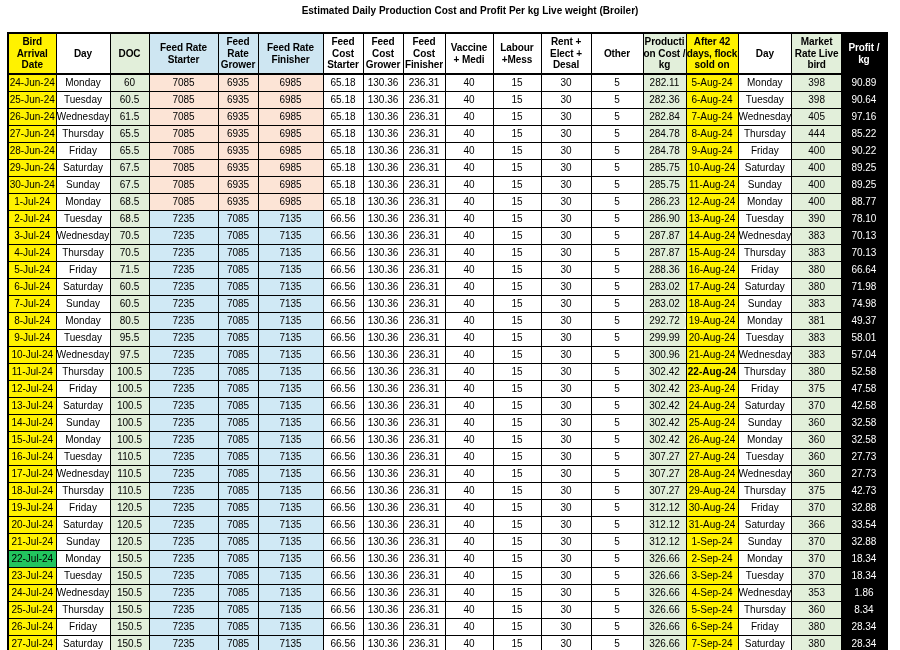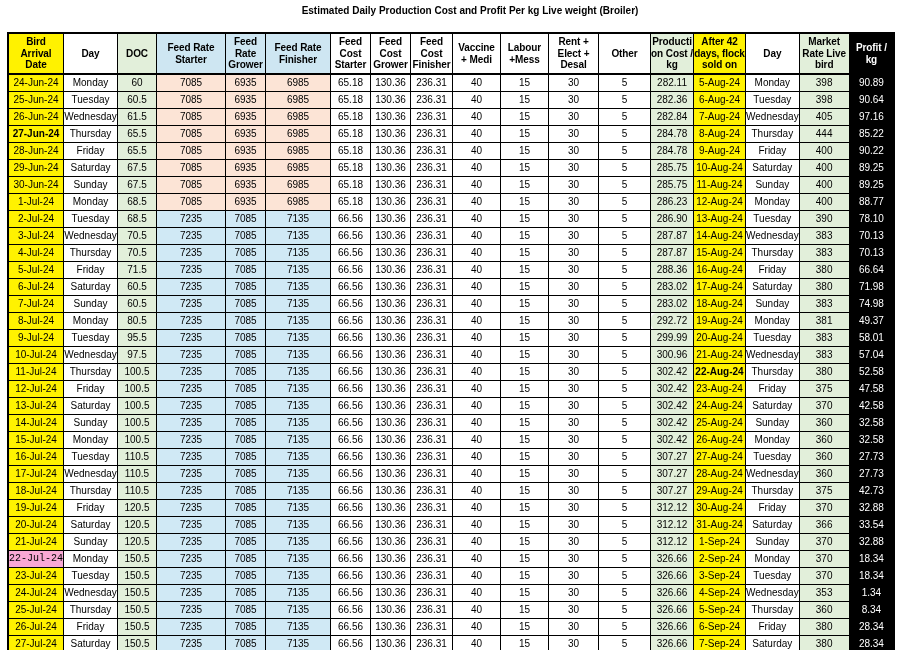--- a/index.html
+++ b/index.html
@@ -155,21 +155,21 @@
         <td style="background: rgb(255, 255, 255);">15</td>
         <td style="background: rgb(255, 255, 255);">30</td>
         <td style="background: rgb(255, 255, 255);">5</td>
         <td style="background: rgb(226, 239, 218);">282.84</td>
         <td style="background: rgb(255, 242, 0);">7-Aug-24</td>
         <td style="background: rgb(255, 255, 255);">Wednesday</td>
         <td style="background: rgb(226, 239, 218);">405</td>
         <td style="background: rgb(0, 0, 0); color: rgb(255, 255, 255);">97.16</td>
       </tr>
       <tr>
-        <td style="background: rgb(255, 242, 0); font-weight: bold;">27-Jun-24</td>
+        <td style="background: rgb(255, 242, 0);">27-Jun-24</td>
         <td style="background: rgb(255, 255, 255);">Thursday</td>
         <td style="background: rgb(226, 239, 218);">65.5</td>
         <td style="background: rgb(252, 228, 214);">7085</td>
         <td style="background: rgb(252, 228, 214);">6935</td>
         <td style="background: rgb(252, 228, 214);">6985</td>
         <td style="background: rgb(255, 255, 255);">65.18</td>
         <td style="background: rgb(255, 255, 255);">130.36</td>
         <td style="background: rgb(255, 255, 255);">236.31</td>
         <td style="background: rgb(255, 255, 255);">40</td>
         <td style="background: rgb(255, 255, 255);">15</td>
@@ -655,21 +655,21 @@
         <td style="background: rgb(255, 255, 255);">15</td>
         <td style="background: rgb(255, 255, 255);">30</td>
         <td style="background: rgb(255, 255, 255);">5</td>
         <td style="background: rgb(226, 239, 218);">312.12</td>
         <td style="background: rgb(255, 242, 0);">1-Sep-24</td>
         <td style="background: rgb(255, 255, 255);">Sunday</td>
         <td style="background: rgb(226, 239, 218);">370</td>
         <td style="background: rgb(0, 0, 0); color: rgb(255, 255, 255);">32.88</td>
       </tr>
       <tr>
-        <td style="background: #f9a8d4; font-family: Liberation Mono, monospace;">22-Jul-24</td>
+        <td style="background: #22c55e;">22-Jul-24</td>
         <td style="background: rgb(255, 255, 255);">Monday</td>
         <td style="background: rgb(226, 239, 218);">150.5</td>
         <td style="background: rgb(208, 233, 245);">7235</td>
         <td style="background: rgb(208, 233, 245);">7085</td>
         <td style="background: rgb(208, 233, 245);">7135</td>
         <td style="background: rgb(255, 255, 255);">66.56</td>
         <td style="background: rgb(255, 255, 255);">130.36</td>
         <td style="background: rgb(255, 255, 255);">236.31</td>
         <td style="background: rgb(255, 255, 255);">40</td>
         <td style="background: rgb(255, 255, 255);">15</td>
@@ -712,21 +712,21 @@
         <td style="background: rgb(255, 255, 255);">130.36</td>
         <td style="background: rgb(255, 255, 255);">236.31</td>
         <td style="background: rgb(255, 255, 255);">40</td>
         <td style="background: rgb(255, 255, 255);">15</td>
         <td style="background: rgb(255, 255, 255);">30</td>
         <td style="background: rgb(255, 255, 255);">5</td>
         <td style="background: rgb(226, 239, 218);">326.66</td>
         <td style="background: rgb(255, 242, 0);">4-Sep-24</td>
         <td style="background: rgb(255, 255, 255);">Wednesday</td>
         <td style="background: rgb(226, 239, 218);">353</td>
-        <td style="background: rgb(0, 0, 0); color: rgb(255, 255, 255);">1.34</td>
+        <td style="background: rgb(0, 0, 0); color: rgb(255, 255, 255);">1.86</td>
       </tr>
       <tr>
         <td style="background: rgb(255, 242, 0);">25-Jul-24</td>
         <td style="background: rgb(255, 255, 255);">Thursday</td>
         <td style="background: rgb(226, 239, 218);">150.5</td>
         <td style="background: rgb(208, 233, 245);">7235</td>
         <td style="background: rgb(208, 233, 245);">7085</td>
         <td style="background: rgb(208, 233, 245);">7135</td>
         <td style="background: rgb(255, 255, 255);">66.56</td>
         <td style="background: rgb(255, 255, 255);">130.36</td>

